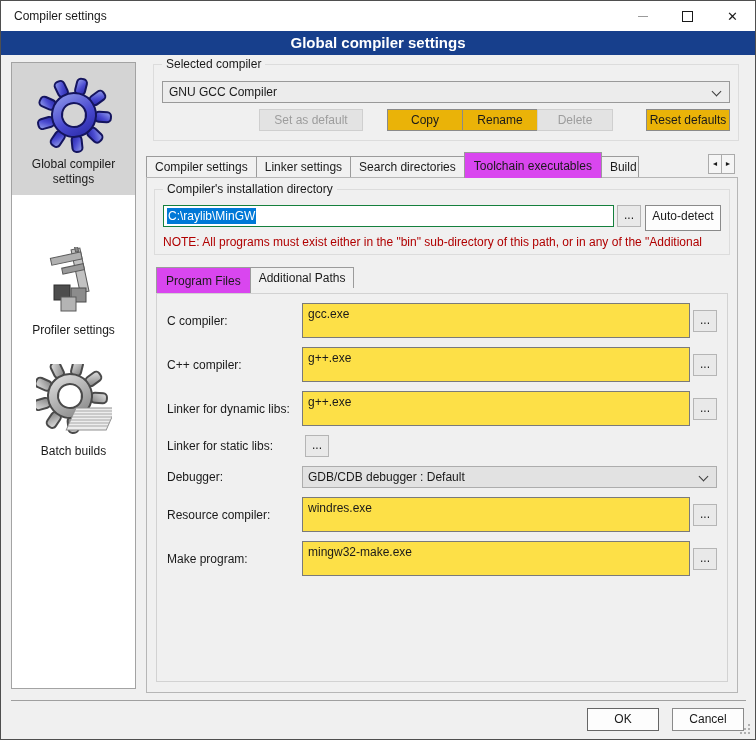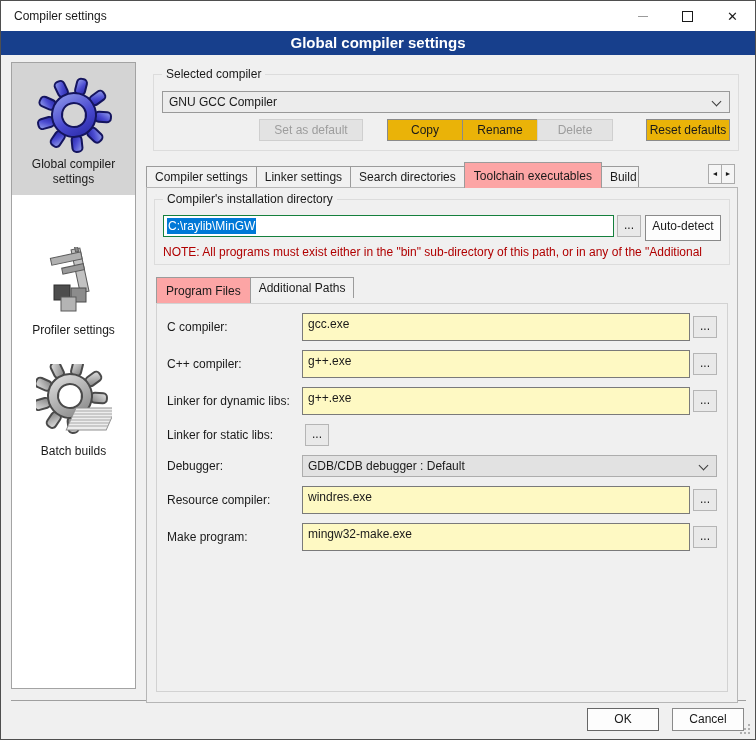--- a/index.html
+++ b/index.html
@@ -24,21 +24,21 @@
   .content{ position:relative; height:684px; }
 
   
   .sidebar{ position:absolute; left:10px; top:7px; width:125px; height:627px;
             background:#fff; border:1px solid #a3a3a3; overflow:hidden; }
   .side-item{ text-align:center; padding:10px 2px 8px; line-height:15px; }
   .side-item.selected{ background:#d4d4d4; }
   .side-item .icn{ display:block; margin:2px auto 4px; }
 
   
-  .main{ position:absolute; left:145px; top:10px; width:600px; }
+  .main{ position:absolute; left:145px; top:0; width:600px; }
 
   .group{ position:relative; border:1px solid #dcdcdc; background:#f0f0f0; }
   .group>.glabel{ position:absolute; top:-8px; left:8px; background:#f0f0f0;
                   padding:0 4px; line-height:15px; }
 
   .grp-compiler{ margin:9px 7px 0 7px; padding:16px 8px 9px; }
   .combo{ position:relative; height:22px; background:#ececec; border:1px solid #999;
           line-height:20px; padding-left:6px; }
   .chev{ position:absolute; right:9px; top:6px; width:7px; height:7px;
          border-right:1.5px solid #3c3c3c; border-bottom:1.5px solid #3c3c3c;
@@ -50,21 +50,21 @@
   .b-setdef{ width:104px; margin-right:24px; }
   .b-copy{ width:76px; } .b-ren{ width:76px; margin-left:-1px; }
   .b-del{ width:76px; margin-left:-1px;text-align:center; } .b-reset{ width:84px; margin-left:33px; }
 
   
   .tabstrip{ position:relative; display:flex; align-items:flex-end; height:27px;
              margin-top:9px; padding-right:50px; }
   .tab{ height:21px; line-height:21px; padding:0 8px; background:#f1f1f1;
         border:1px solid #9b9b9b; border-bottom:none; margin-left:-1px; white-space:nowrap; }
   .tab:first-child{ margin-left:0; }
-  .tab.active{ height:26px; line-height:26px; background:#fca5a5; padding:0 9px;
+  .tab.active{ height:26px; line-height:26px; background:#d946ef; padding:0 9px;
                margin-bottom:-1px; position:relative; z-index:3; }
   .tab.clipped{ width:38px; padding-right:0; overflow:hidden; }
   .tabscroll{ position:absolute; right:11px; top:4px; display:flex; }
   .arrowbtn{ width:14px; height:20px; border:1px solid #ababab; background:#f5f5f5;
              font-size:7px; text-align:center; line-height:18px; color:#1a1a1a; margin-left:-1px; }
 
   .tabpanel{ position:relative; margin:0 8px 0 0; height:516px; background:#f0f0f0;
              border:1px solid #b6b6b6; padding:8px 7px; z-index:2; }
 
   .grp-dir{ margin-top:3px; padding:15px 8px 5px; }
@@ -77,21 +77,21 @@
   .autodetect{ width:76px; height:26px; margin-left:4px; background:#fdfdfd;
                border:1px solid #8a8a8a; text-align:center; line-height:20px; }
   .note{ margin-top:4px; color:#b00000; white-space:nowrap; overflow:hidden; }
 
   
   .subtabstrip{ display:flex; height:26px; margin-top:12px; margin-left:2px; }
   .subpanel{ border:1px solid #d2d2d2; height:389px; padding:9px 10px; margin-left:2px; margin-right:2px; }
 
   .frow{ display:flex; align-items:center; margin-bottom:9px; }
   .frow .flabel{ width:135px; }
-  .input{ flex:1; height:28px; background:#fef9c3; border:1px solid #7a7a7a;
+  .input{ flex:1; height:35px; background:#fde047; border:1px solid #7a7a7a;
           line-height:20px; padding-left:5px; overflow:hidden; white-space:nowrap; }
   .combo2{ flex:1; position:relative; height:22px; background:#e2e2e2;
            border:1px solid #adadad; line-height:20px; padding-left:5px; }
 
   
   .sep{ position:absolute; left:10px; right:9px; bottom:38px; height:1px; background:#9f9f9f; }
   .footbtns{ position:absolute; right:11px; bottom:8px; display:flex; }
   .fbtn{ width:72px; height:23px; background:#fdfdfd; border:1px solid #8a8a8a;
          text-align:center; line-height:21px; }
   .fbtn.ok{ border-color:#666; margin-right:13px; }

